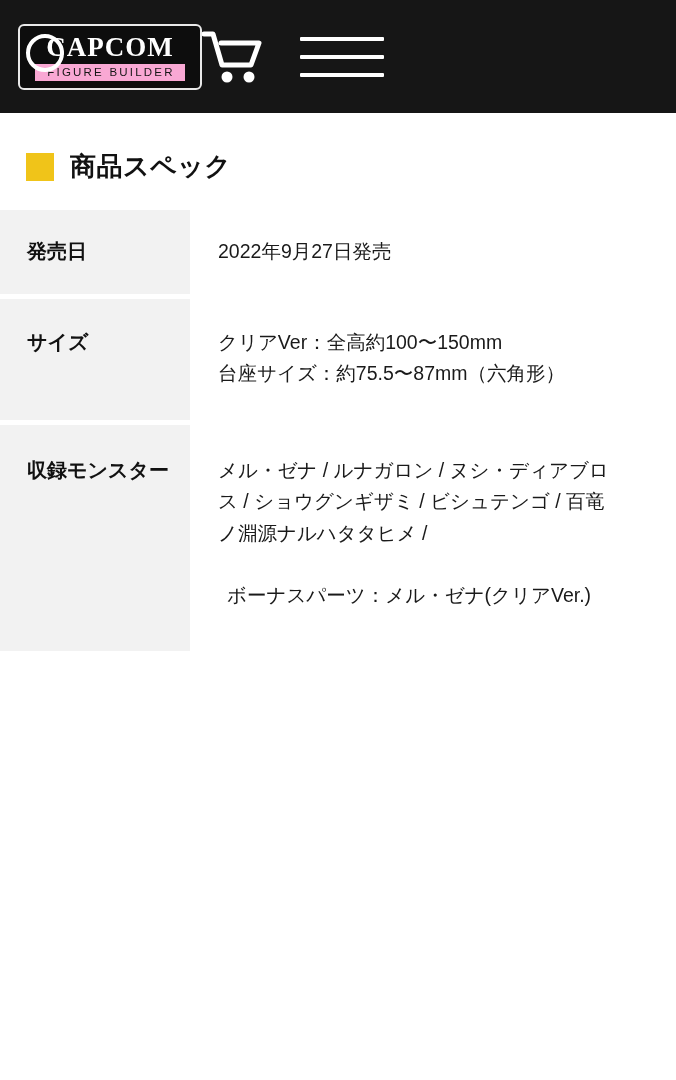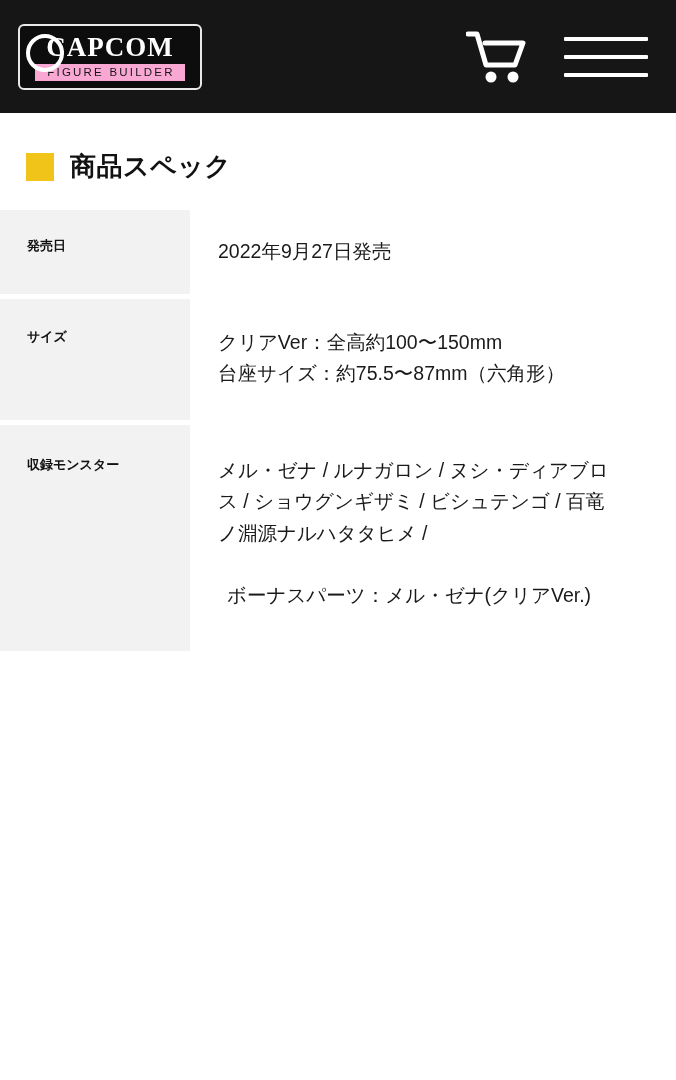--- a/index.html
+++ b/index.html
@@ -14,21 +14,21 @@
     overflow: hidden;
   }
 
   
   .header {
     position: relative;
     height: 113px;
     background: #161616;
     display: flex;
     align-items: center;
-    justify-content: space-between;
+    justify-content: flex-start;
     padding: 0 28px 0 18px;
     box-sizing: border-box;
   }
   .logo {
     width: 180px;
     height: 62px;
     background: #0d0d0d;
     border: 2px solid #e9e9e9;
     border-radius: 6px;
     position: relative;
@@ -113,21 +113,21 @@
     table-layout: fixed;
   }
   .spec-table tr {
     border-bottom: 5px solid #ffffff;
   }
   .spec-table th {
     width: 190px;
     background: #f2f2f2;
     text-align: left;
     vertical-align: top;
-    font-size: 13px;
+    font-size: 20px;
     font-weight: bold;
     color: #111111;
     padding: 26px 0 26px 27px;
     box-sizing: border-box;
     line-height: 1.55;
   }
   .spec-table td {
     vertical-align: top;
     font-size: 19.5px;
     color: #1a1a1a;

